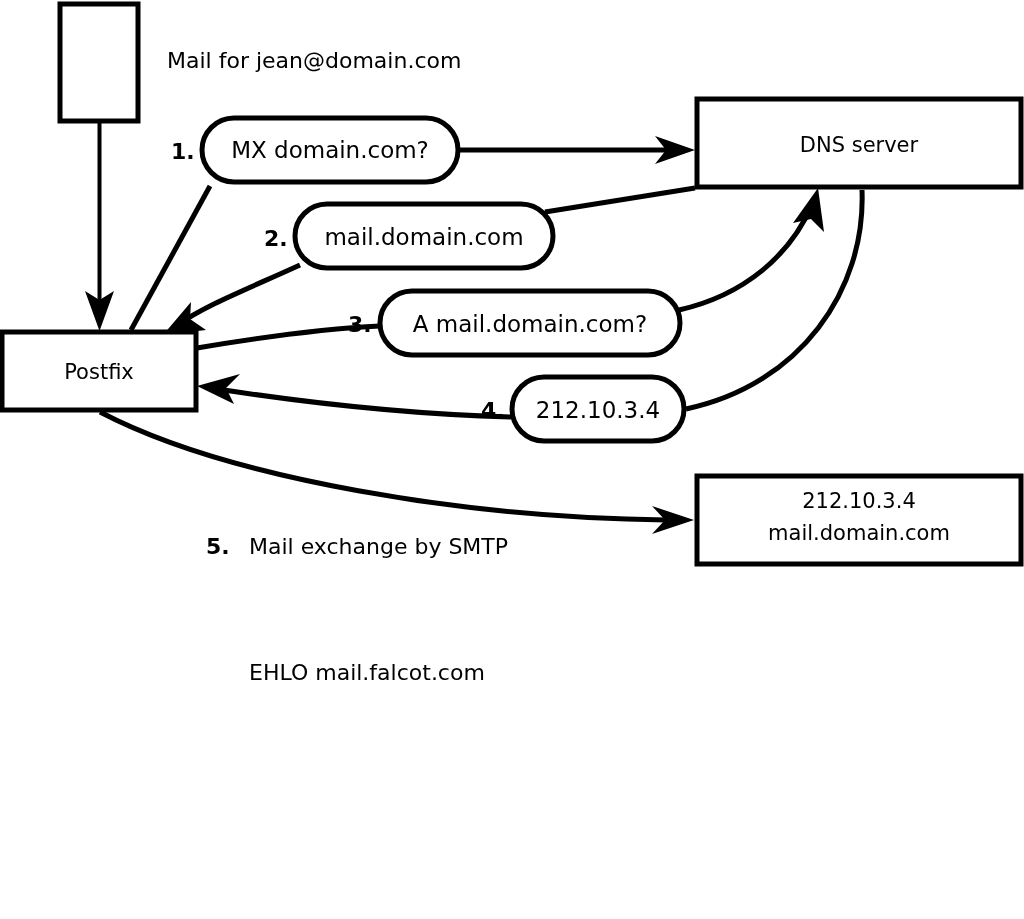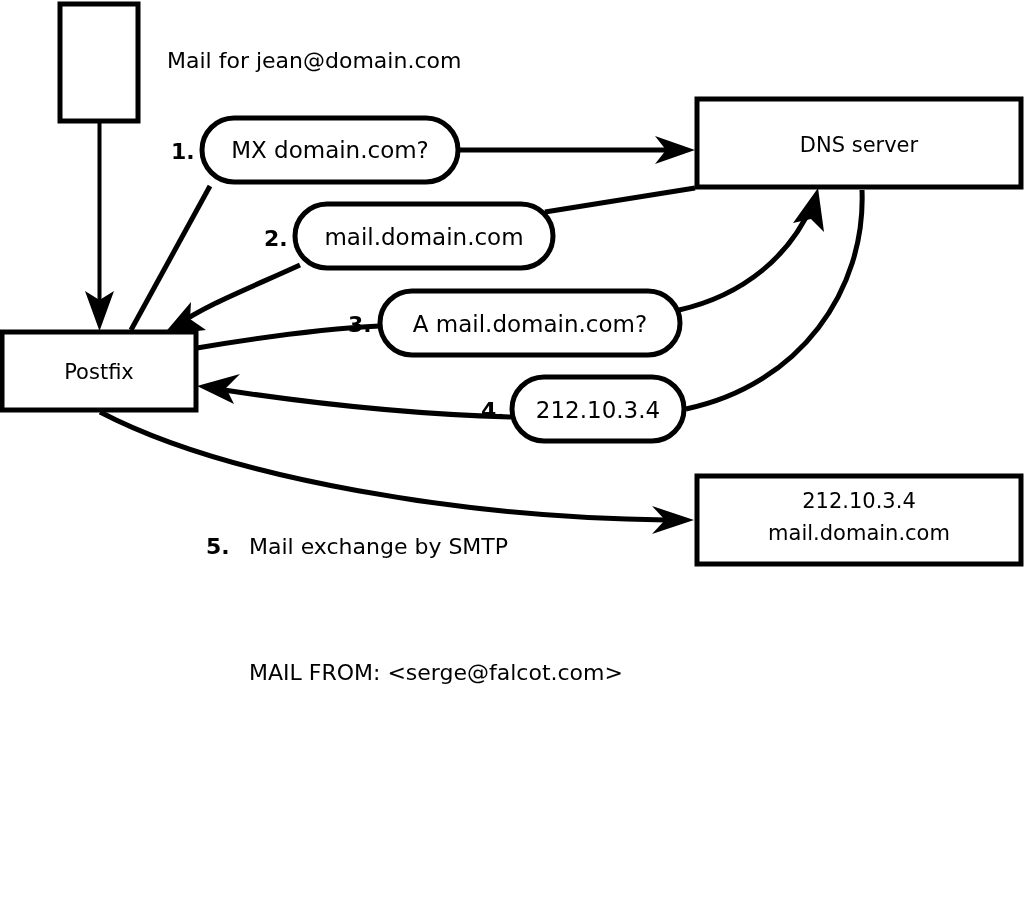--- a/index.html
+++ b/index.html
@@ -176,21 +176,21 @@
     <text class="lbl-num" x="481" y="418">4.</text>
 
     <text class="lbl-caption" x="167" y="68">Mail for jean@domain.com</text>
 
     <text class="lbl-num" x="206" y="554">5.</text>
     <text class="lbl-step5" x="249" y="554">Mail exchange by SMTP</text>
 
   </svg>
 
   <div class="mono-block">
-    <div>MAIL FROM: &lt;serge@falcot.com&gt;</div>
+    <div>EHLO mail.falcot.com</div>
     
     
     
     
     
     
     
   </div>
 
 </div>

